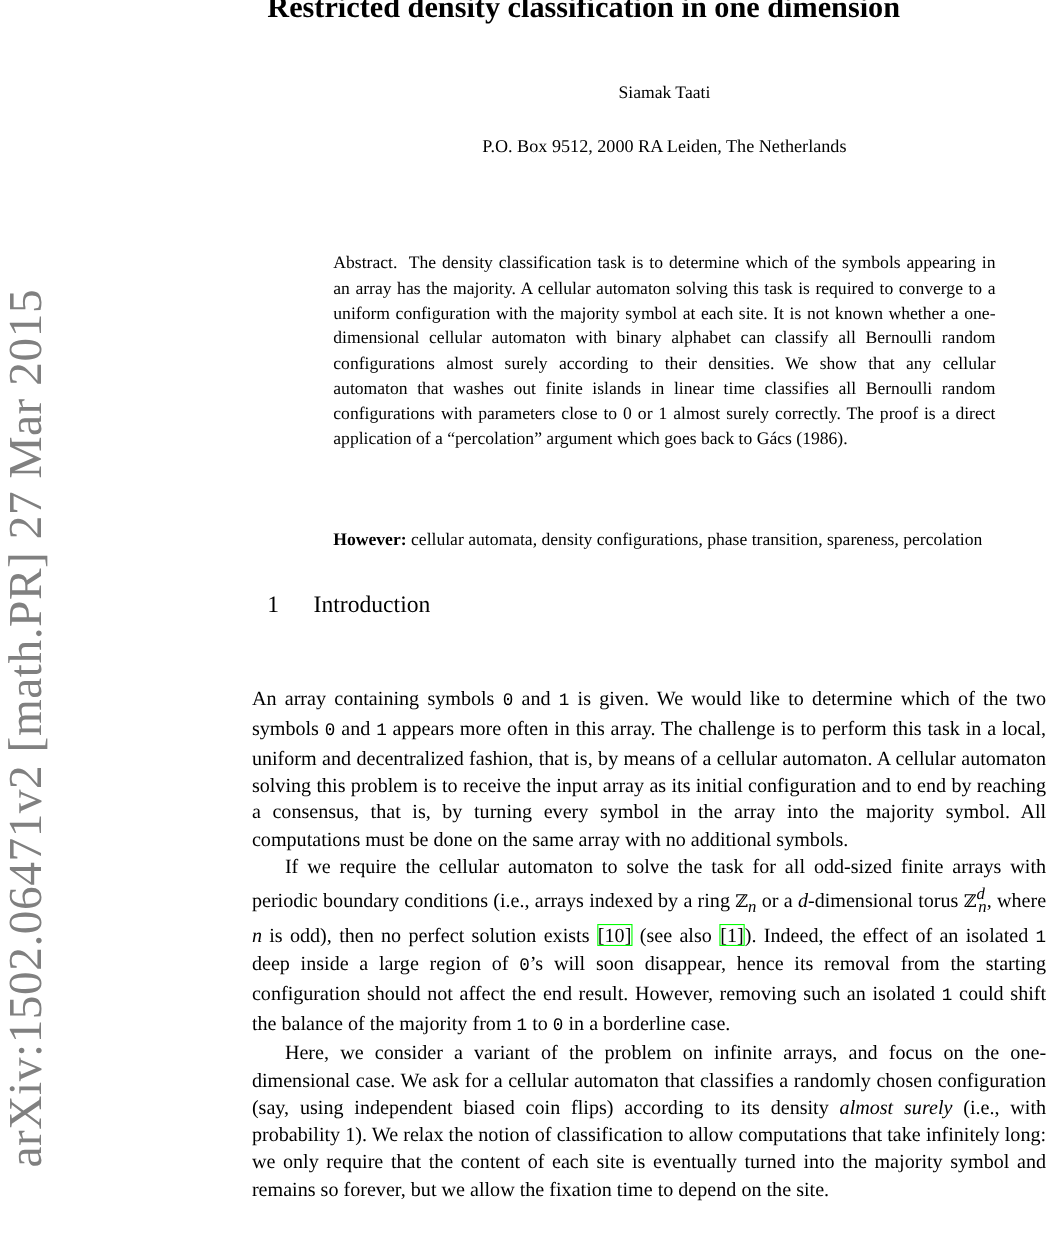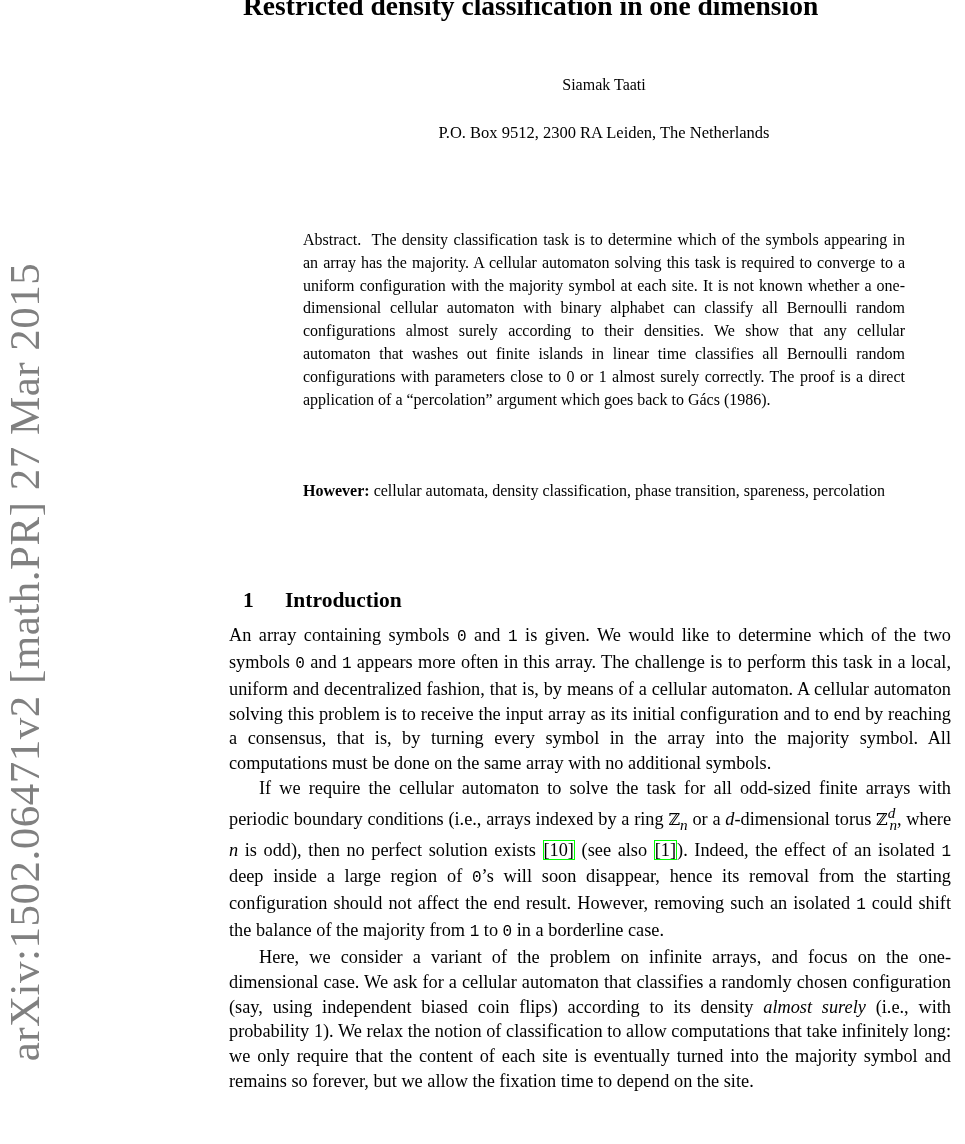--- a/index.html
+++ b/index.html
@@ -27,21 +27,21 @@
   .abstract {
     position: absolute; left: 303px; top: 229px; width: 602px;
     font-size: 16px; line-height: 22.8px; text-align: justify; hyphens: manual;
   }
   .abstract b { font-weight: normal; }
   .keywords {
     position: absolute; left: 303px; top: 480px; width: 602px;
     font-size: 16px; line-height: 22.8px; text-align: justify;
   }
   .section {
-    position: absolute; left: 243px; top: 588px; font-size: 21.5px; font-weight: bold;
+    position: absolute; left: 243px; top: 537px; font-size: 21.5px; font-weight: normal;
   }
   .section .num { display: inline-block; width: 42px; }
   .body {
     position: absolute; left: 229px; top: 623px; width: 722px;
     font-size: 18.3px; line-height: 24.85px; text-align: justify;
   }
   .body p { margin: 0; }
   .body p.indent { text-indent: 30px; }
   .mono { font-family: "Liberation Mono", "DejaVu Sans Mono", monospace; font-size: 16px; }
   .cite { outline: 1.5px solid #00ff00; outline-offset: -1px; padding: 0 1px; }
@@ -51,31 +51,31 @@
 </head>
 <body>
 
 <div class="stamp">
   <span>arXiv:1502.06471v2  [math.PR]  27 Mar 2015</span>
 </div>
 
 <div class="title">Restricted density classification in one dimension</div>
 <div class="center author">Siamak Taati</div>
 <div class="center affil">
-  <div>P.O. Box 9512, 2300 RA Leiden, The Netherlands</div>
+  <div>P.O. Box 9512, 2000 RA Leiden, The Netherlands</div>
 </div>
 
 <div class="abstract">
   <b>Abstract.</b>&nbsp;
   <span>The density classification task is to determine which of the symbols appearing in an array has the majority. A cellular automa­ton solving this task is required to converge to a uniform configura­tion with the majority symbol at each site. It is not known whether a one-dimensional cellular automaton with binary alphabet can classify all Bernoulli random configurations almost surely according to their den­sities. We show that any cellular automaton that washes out finite is­lands in linear time classifies all Bernoulli random configurations with parameters close to 0 or 1 almost surely correctly. The proof is a direct application of a “percolation” argument which goes back to Gács (1986).</span>
 </div>
 
 <div class="keywords">
   <b>However:</b>
-  <span>cellular automata, density classification, phase transition, spareness, percolation</span>
+  <span>cellular automata, density configurations, phase transition, spareness, percolation</span>
 </div>
 
 <div class="section">
   <span class="num">1</span><span>Introduction</span>
 </div>
 
 <div class="body">
   <p><span>An array containing symbols </span><span class="mono">0</span><span> and </span><span class="mono">1</span><span> is given. We would like to determine which of the two symbols </span><span class="mono">0</span><span> and </span><span class="mono">1</span><span> appears more often in this array. The challenge is to perform this task in a local, uniform and decentralized fashion, that is, by means of a cellular automaton. A cellular automaton solving this problem is to receive the input array as its initial configuration and to end by reaching a consensus, that is, by turning every symbol in the array into the majority symbol. All computations must be done on the same array with no additional symbols.</span></p>
   <p class="indent"><span>If we require the cellular automaton to solve the task for all odd-sized finite arrays with periodic boundary conditions (i.e., arrays indexed by a ring </span><span class="bb">ℤ</span><sub><i>n</i></sub><span> or a </span><i>d</i><span>-dimensional torus </span><span class="bb">ℤ</span><sup><i>d</i></sup><sub style="margin-left:-6px"><i>n</i></sub><span>, where </span><i>n</i><span> is odd), then no perfect solution exists </span><span class="cite">[10]</span><span> (see also </span><span class="cite">[1]</span><span>). Indeed, the effect of an isolated </span><span class="mono">1</span><span> deep inside a large region of </span><span class="mono">0</span><span>’s will soon disappear, hence its removal from the starting configuration should not affect the end result. However, removing such an isolated </span><span class="mono">1</span><span> could shift the balance of the majority from </span><span class="mono">1</span><span> to </span><span class="mono">0</span><span> in a borderline case.</span></p>
   <p class="indent"><span>Here, we consider a variant of the problem on infinite arrays, and focus on the one-dimensional case. We ask for a cellular automaton that classifies a randomly chosen configuration (say, using independent biased coin flips) according to its density </span><i>almost surely</i><span> (i.e., with probability 1). We relax the notion of classifi­cation to allow computations that take infinitely long: we only require that the content of each site is eventually turned into the majority symbol and remains so forever, but we allow the fixation time to depend on the site.</span></p>

